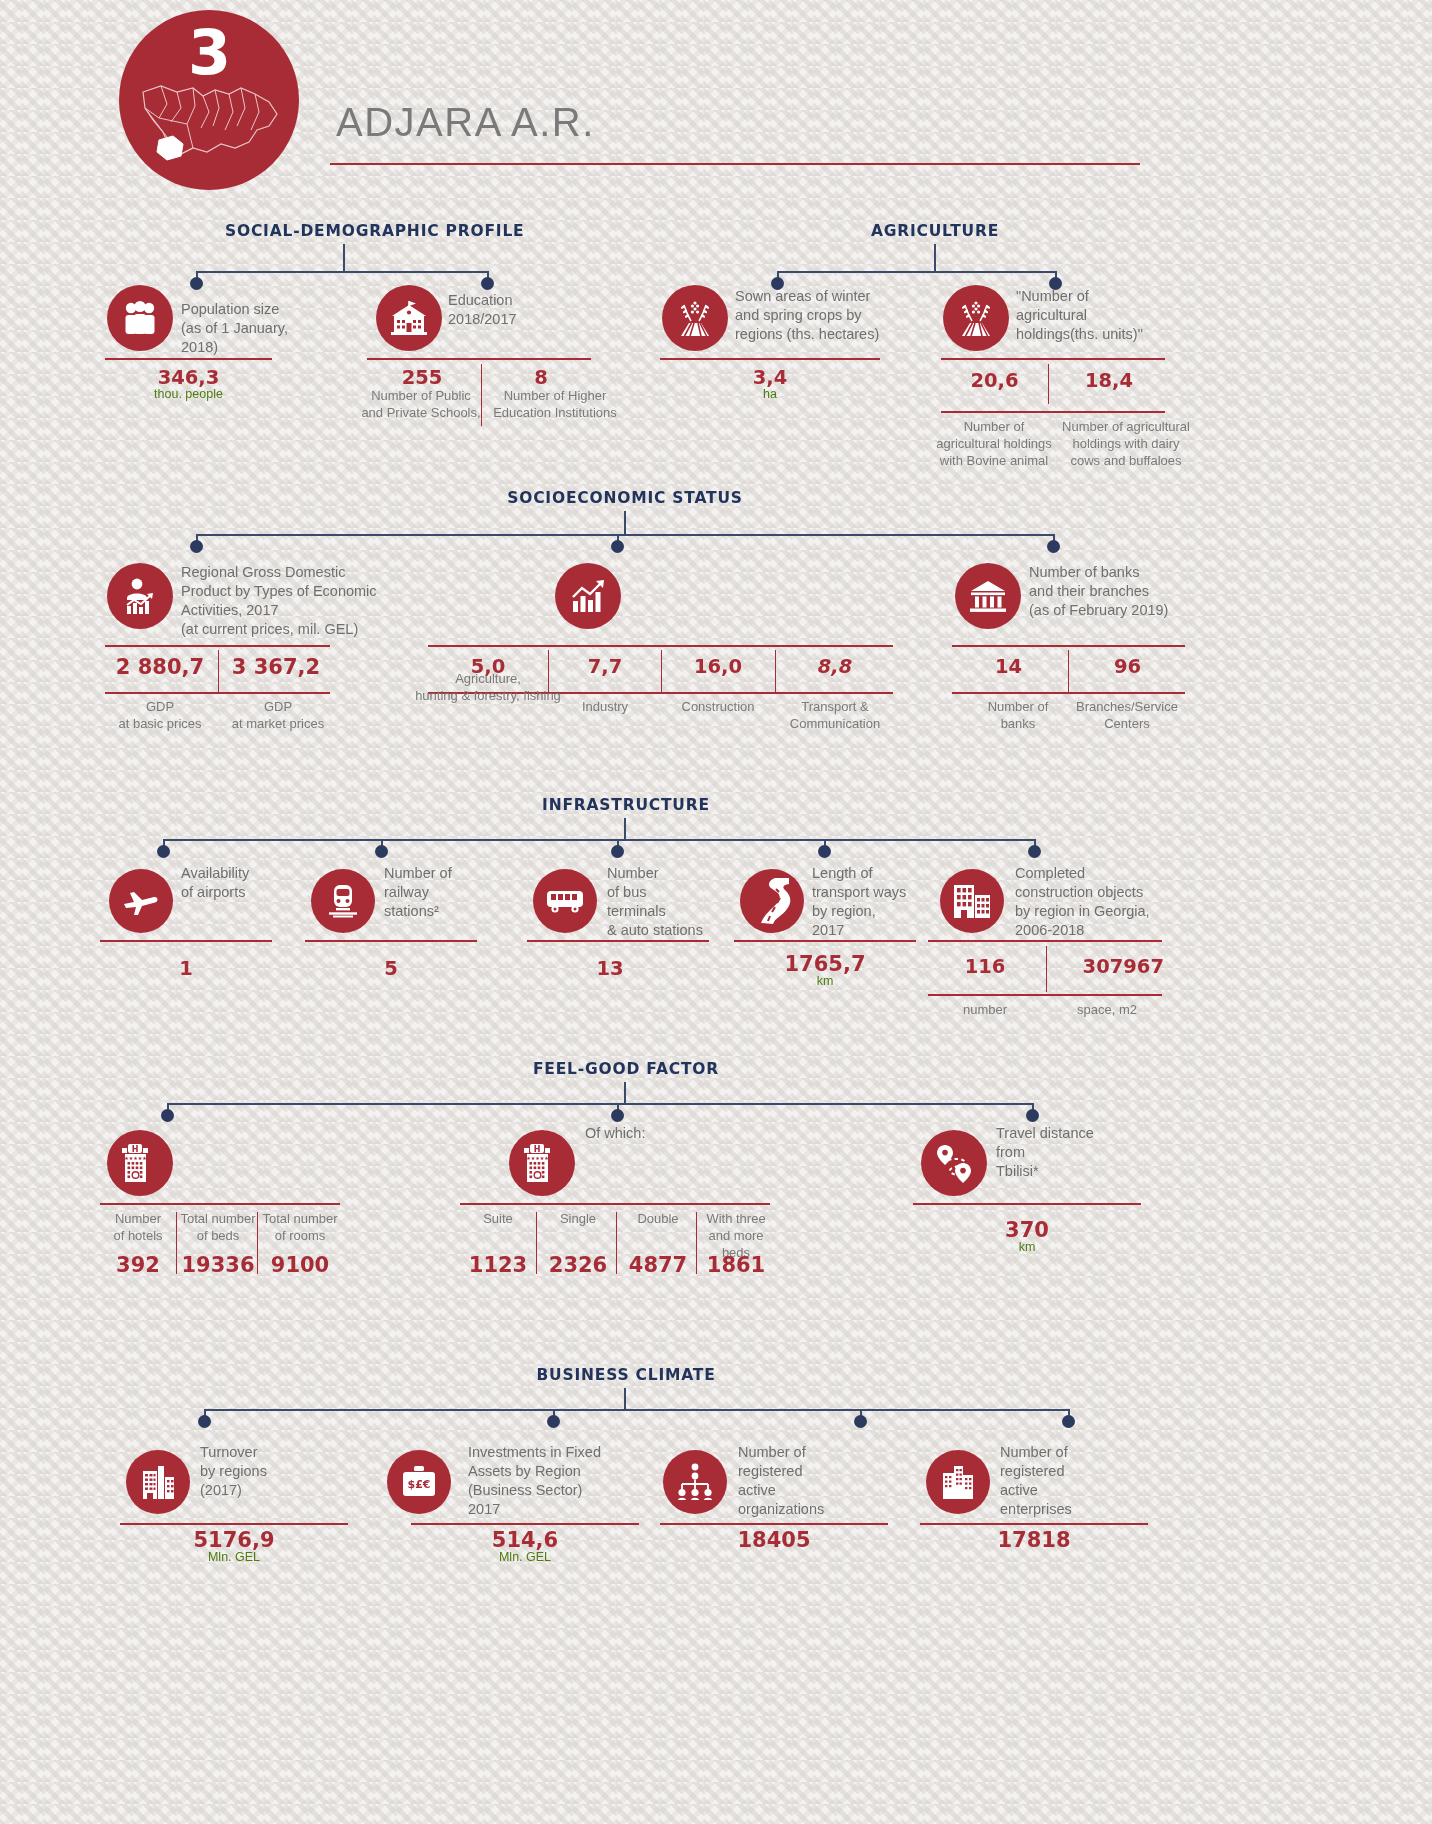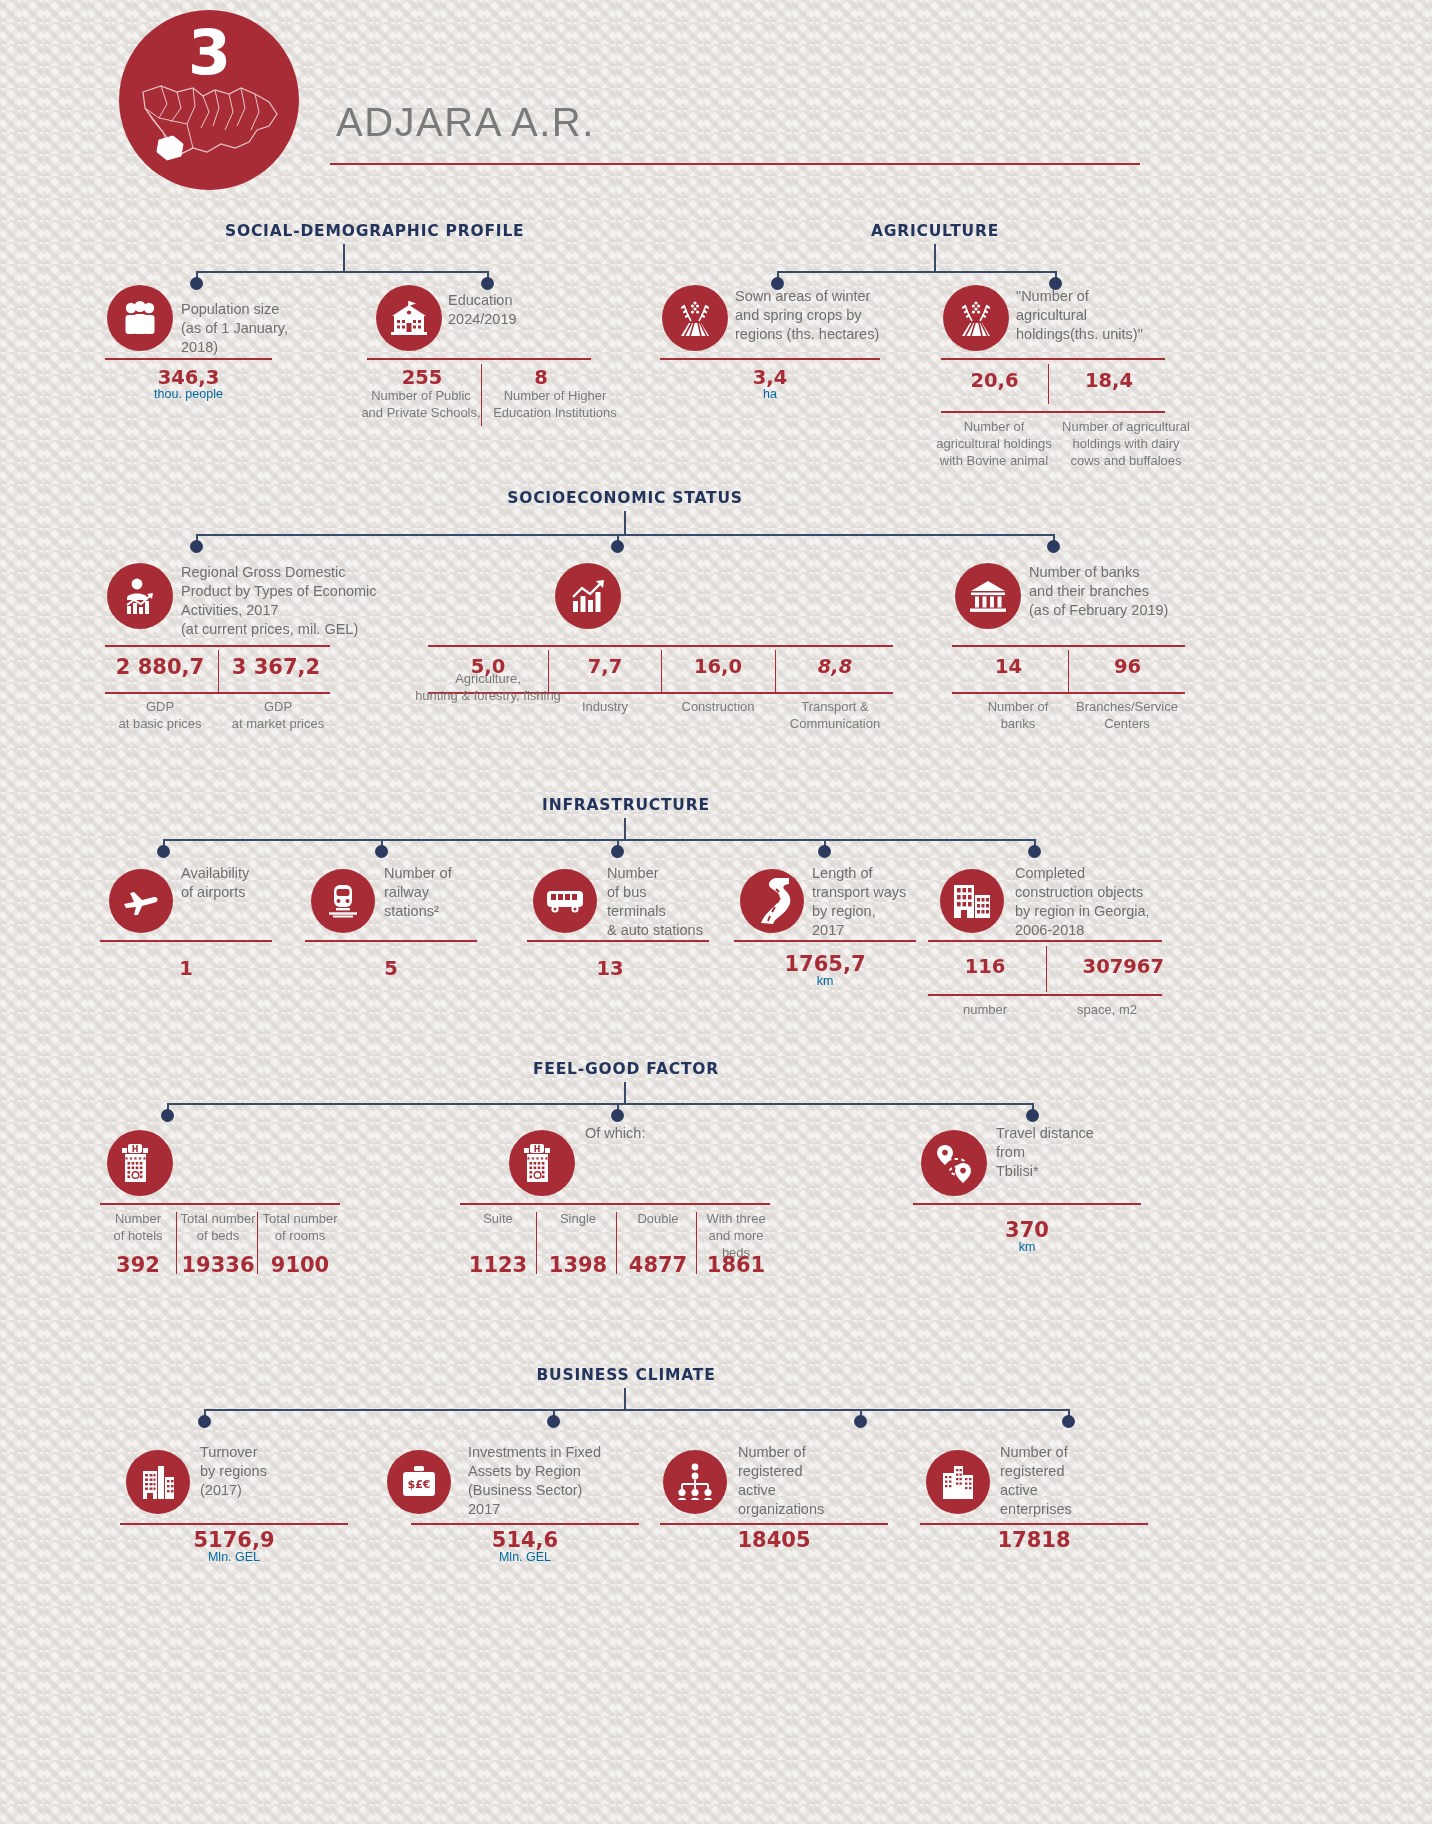--- a/index.html
+++ b/index.html
@@ -76,21 +76,21 @@
   }
   .rule { position: absolute; height: 1.6px; background: #a82c36; }
   .vsep { position: absolute; width: 1.4px; background: #a82c36; }
 
   .val {
     position: absolute; color: #a82c36; font-weight: bold; font-size: 19.5px;
     text-align: center; font-family: "DejaVu Sans", sans-serif; white-space: nowrap;
   }
   .val.big { font-size: 21px; }
   .unit {
-    position: absolute; color: #0369a1; font-size: 12.5px; text-align: center;
+    position: absolute; color: #4d7c0f; font-size: 12.5px; text-align: center;
     font-family: "Liberation Sans", sans-serif; white-space: nowrap;
   }
   .sub {
     position: absolute; color: #7a7a7a; font-size: 13px; line-height: 17px;
     text-align: center; font-family: "Liberation Sans", sans-serif;
   }
 </style>
 </head>
 <body>
 
@@ -148,21 +148,21 @@
       <rect x="25" y="21" width="3" height="3" fill="#a82c36"></rect>
         <rect x="30" y="21" width="3" height="3" fill="#a82c36"></rect>
       <rect x="9" y="26.5" width="3" height="3" fill="#a82c36"></rect>
         <rect x="14" y="26.5" width="3" height="3" fill="#a82c36"></rect>
       <rect x="25" y="26.5" width="3" height="3" fill="#a82c36"></rect>
         <rect x="30" y="26.5" width="3" height="3" fill="#a82c36"></rect>
       <rect x="3" y="33" width="36" height="3" fill="#fff"></rect>
     </svg>
   </div>
   <div class="cap" style="left:448px; top:291px; width:160px; white-space:pre-line;">Education
-2024/2019</div>
+2018/2017</div>
   <div class="rule" style="left:367px; top:358px; width:224px;"></div>
   <div class="vsep" style="left:481px; top:364px; height:62px;"></div>
   <div class="val" style="left:367px; top:366px; width:110px;">255</div>
   <div class="sub" style="left:353px; top:387px; width:136px; white-space:pre-line;">Number of Public
 and Private Schools,</div>
   <div class="val" style="left:489px; top:366px; width:104px;">8</div>
   <div class="sub" style="left:481px; top:387px; width:148px; white-space:pre-line;">Number of Higher
 Education Institutions</div>
 
   <div class="sec-title" style="left:820px; top:222px; width:230px;">AGRICULTURE</div>
@@ -526,21 +526,21 @@
   <div class="rule" style="left:460px; top:1203px; width:310px;"></div>
   <div class="vsep" style="left:536px; top:1212px; height:62px;"></div>
   <div class="vsep" style="left:616px; top:1212px; height:62px;"></div>
   <div class="vsep" style="left:696px; top:1212px; height:62px;"></div>
   <div class="sub" style="left:460px; top:1210px; width:76px;">Suite</div>
   <div class="sub" style="left:540px; top:1210px; width:76px;">Single</div>
   <div class="sub" style="left:620px; top:1210px; width:76px;">Double</div>
   <div class="sub" style="left:698px; top:1210px; width:76px; white-space:pre-line;">With three
 and more beds</div>
   <div class="val big" style="left:460px; top:1253px; width:76px;">1123</div>
-  <div class="val big" style="left:540px; top:1253px; width:76px;">1398</div>
+  <div class="val big" style="left:540px; top:1253px; width:76px;">2326</div>
   <div class="val big" style="left:620px; top:1253px; width:76px;">4877</div>
   <div class="val big" style="left:698px; top:1253px; width:76px;">1861</div>
 
   <div class="icon-circle" style="left:921px; top:1130px; width:66px; height:66px;">
     <svg width="40" height="40" viewBox="0 0 40 40">
       <path d="M11 2 C15.4 2, 19 5.6, 19 10 C19 15, 11 22, 11 22 C11 22, 3 15, 3 10 C3 5.6, 6.6 2, 11 2 Z" fill="#fff"></path>
       <circle cx="11" cy="9.6" r="2.8" fill="#a82c36"></circle>
       <path d="M29 20 C33.4 20, 37 23.6, 37 28 C37 33, 29 40, 29 40 C29 40, 21 33, 21 28 C21 23.6, 24.6 20, 29 20 Z" fill="#fff"></path>
       <circle cx="29" cy="27.6" r="2.8" fill="#a82c36"></circle>
       <path d="M14 17 C22 15, 30 16, 31 19 C32 22, 22 23, 18 25 C14 27, 16 31, 23 32" stroke="#fff" stroke-width="2" fill="none" stroke-dasharray="3.4 3.2"></path>

